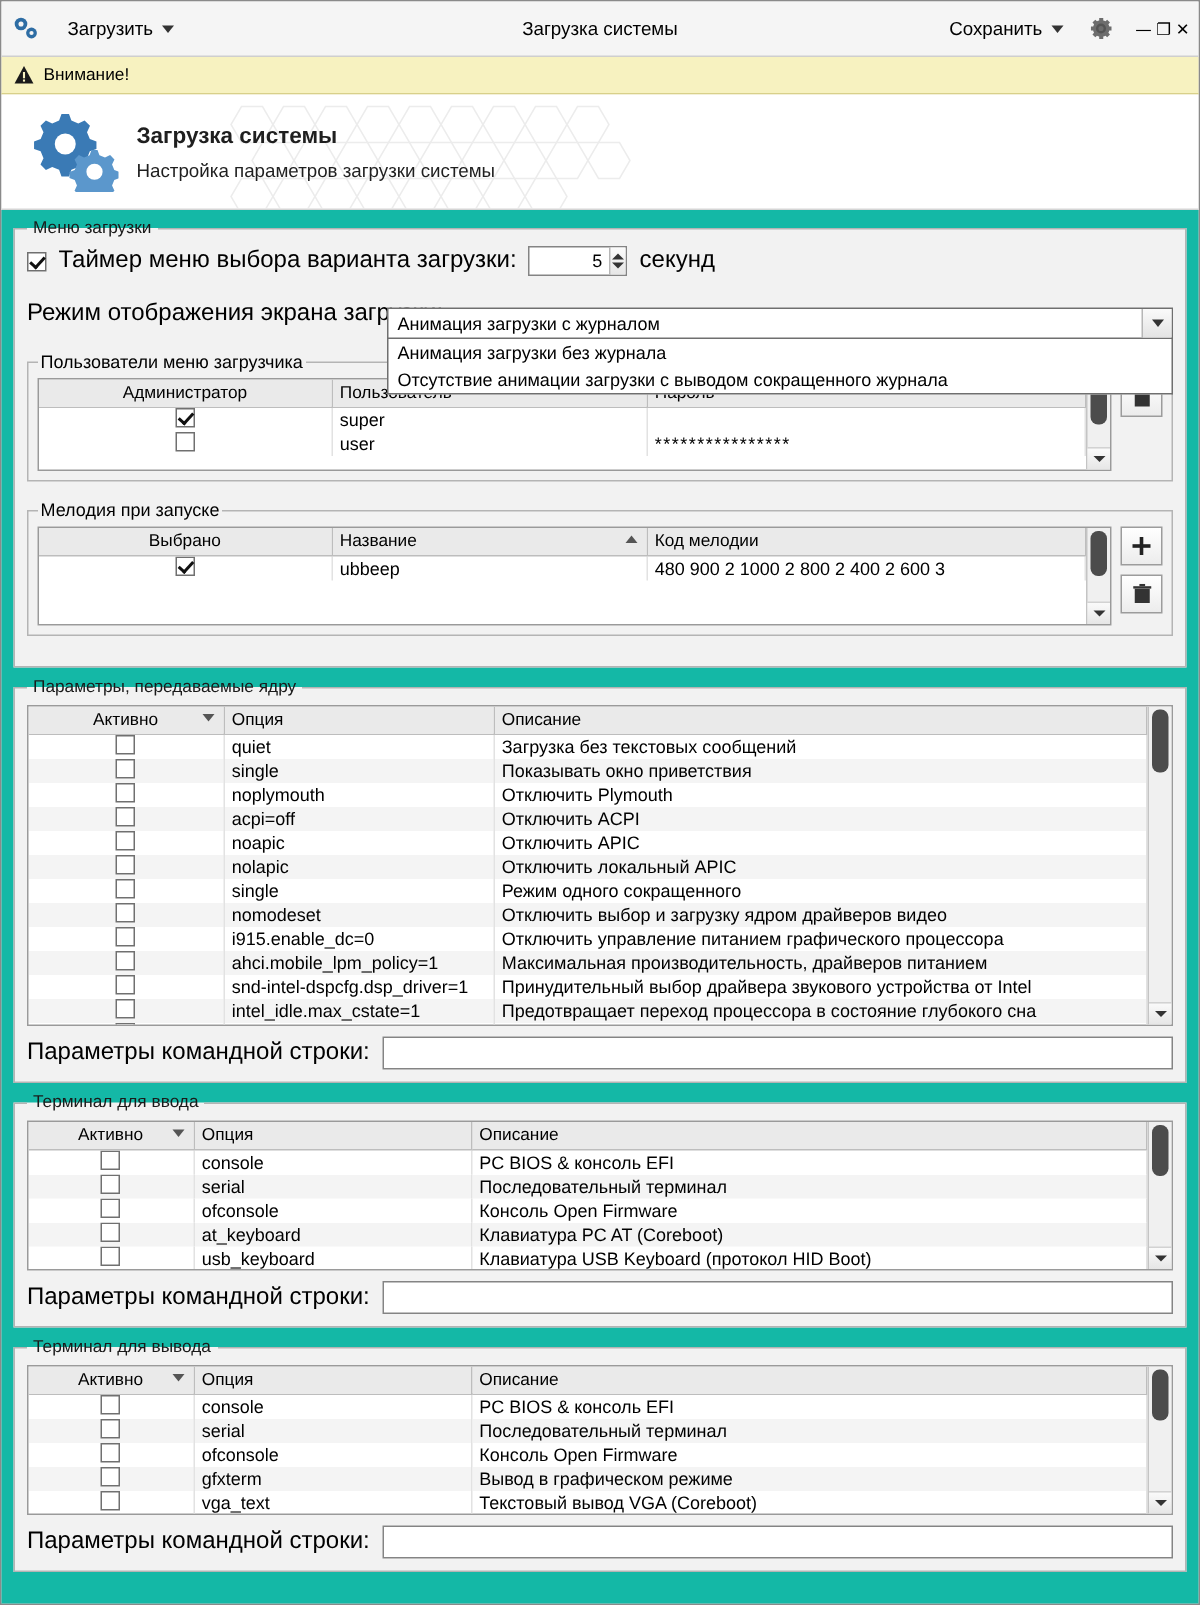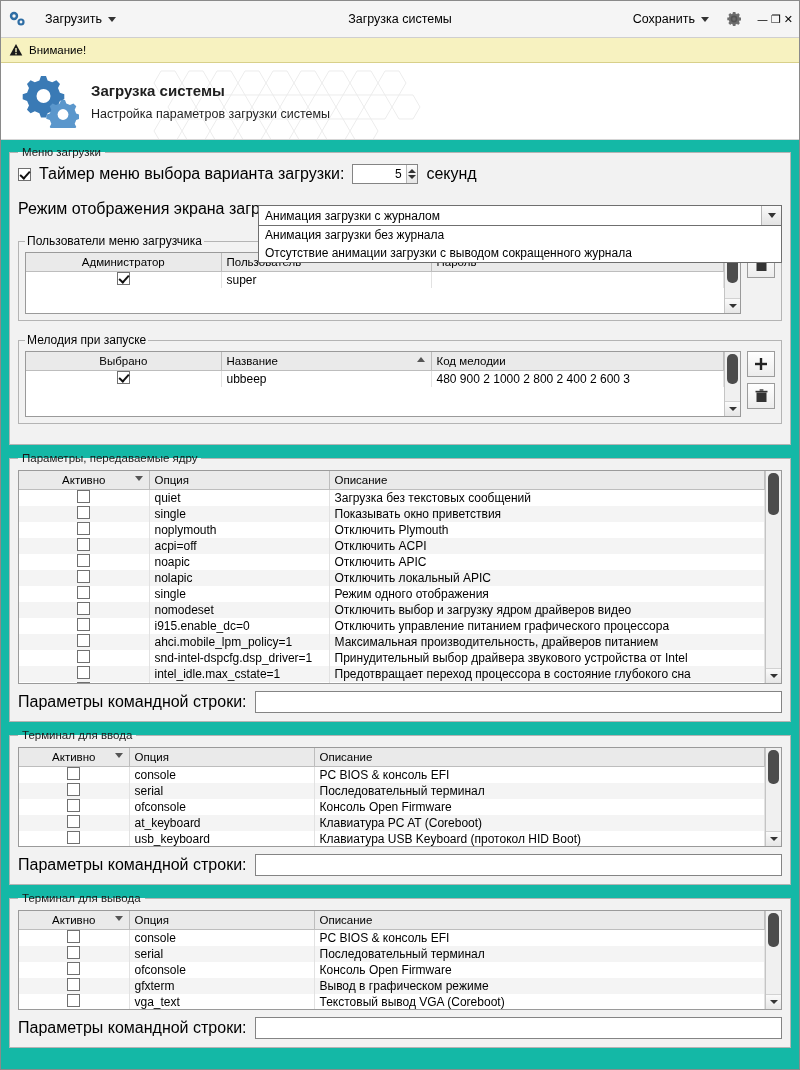--- a/index.html
+++ b/index.html
@@ -443,20 +443,25 @@
                     <tr>
                   <th class="c">Администратор</th>
                   <th>Пользователь</th>
                   <th>Пароль</th>
                 </tr>
                 <tr>
                   <td class="c"><span class="cb checked"></span></td>
                   <td>super</td>
                   <td></td>
                 </tr>
+                <tr>
+                  <td class="c"><span class="cb"></span></td>
+                  <td>user</td>
+                  <td class="password">****************</td>
+                </tr>
               </tbody>
                 </table>
             </div>
             <div class="vsb">
               <div class="track">
                   <div class="thumb" style="top:2px;height:28px"></div>
                 </div>
               <div class="arr b">
                   <i class="tri-dn"></i>
                 </div>
@@ -569,21 +574,21 @@
                   <td>Отключить APIC</td>
                 </tr>
             <tr class="alt">
                   <td class="c"><span class="cb"></span></td>
                   <td>nolapic</td>
                   <td>Отключить локальный APIC</td>
                 </tr>
             <tr>
                   <td class="c"><span class="cb"></span></td>
                   <td>single</td>
-                  <td>Режим одного отображения</td>
+                  <td>Режим одного сокращенного</td>
                 </tr>
             <tr class="alt">
                   <td class="c"><span class="cb"></span></td>
                   <td>nomodeset</td>
                   <td>Отключить выбор и загрузку ядром драйверов видео</td>
                 </tr>
             <tr>
                   <td class="c"><span class="cb"></span></td>
                   <td>i915.enable_dc=0</td>
                   <td>Отключить управление питанием графического процессора</td>

